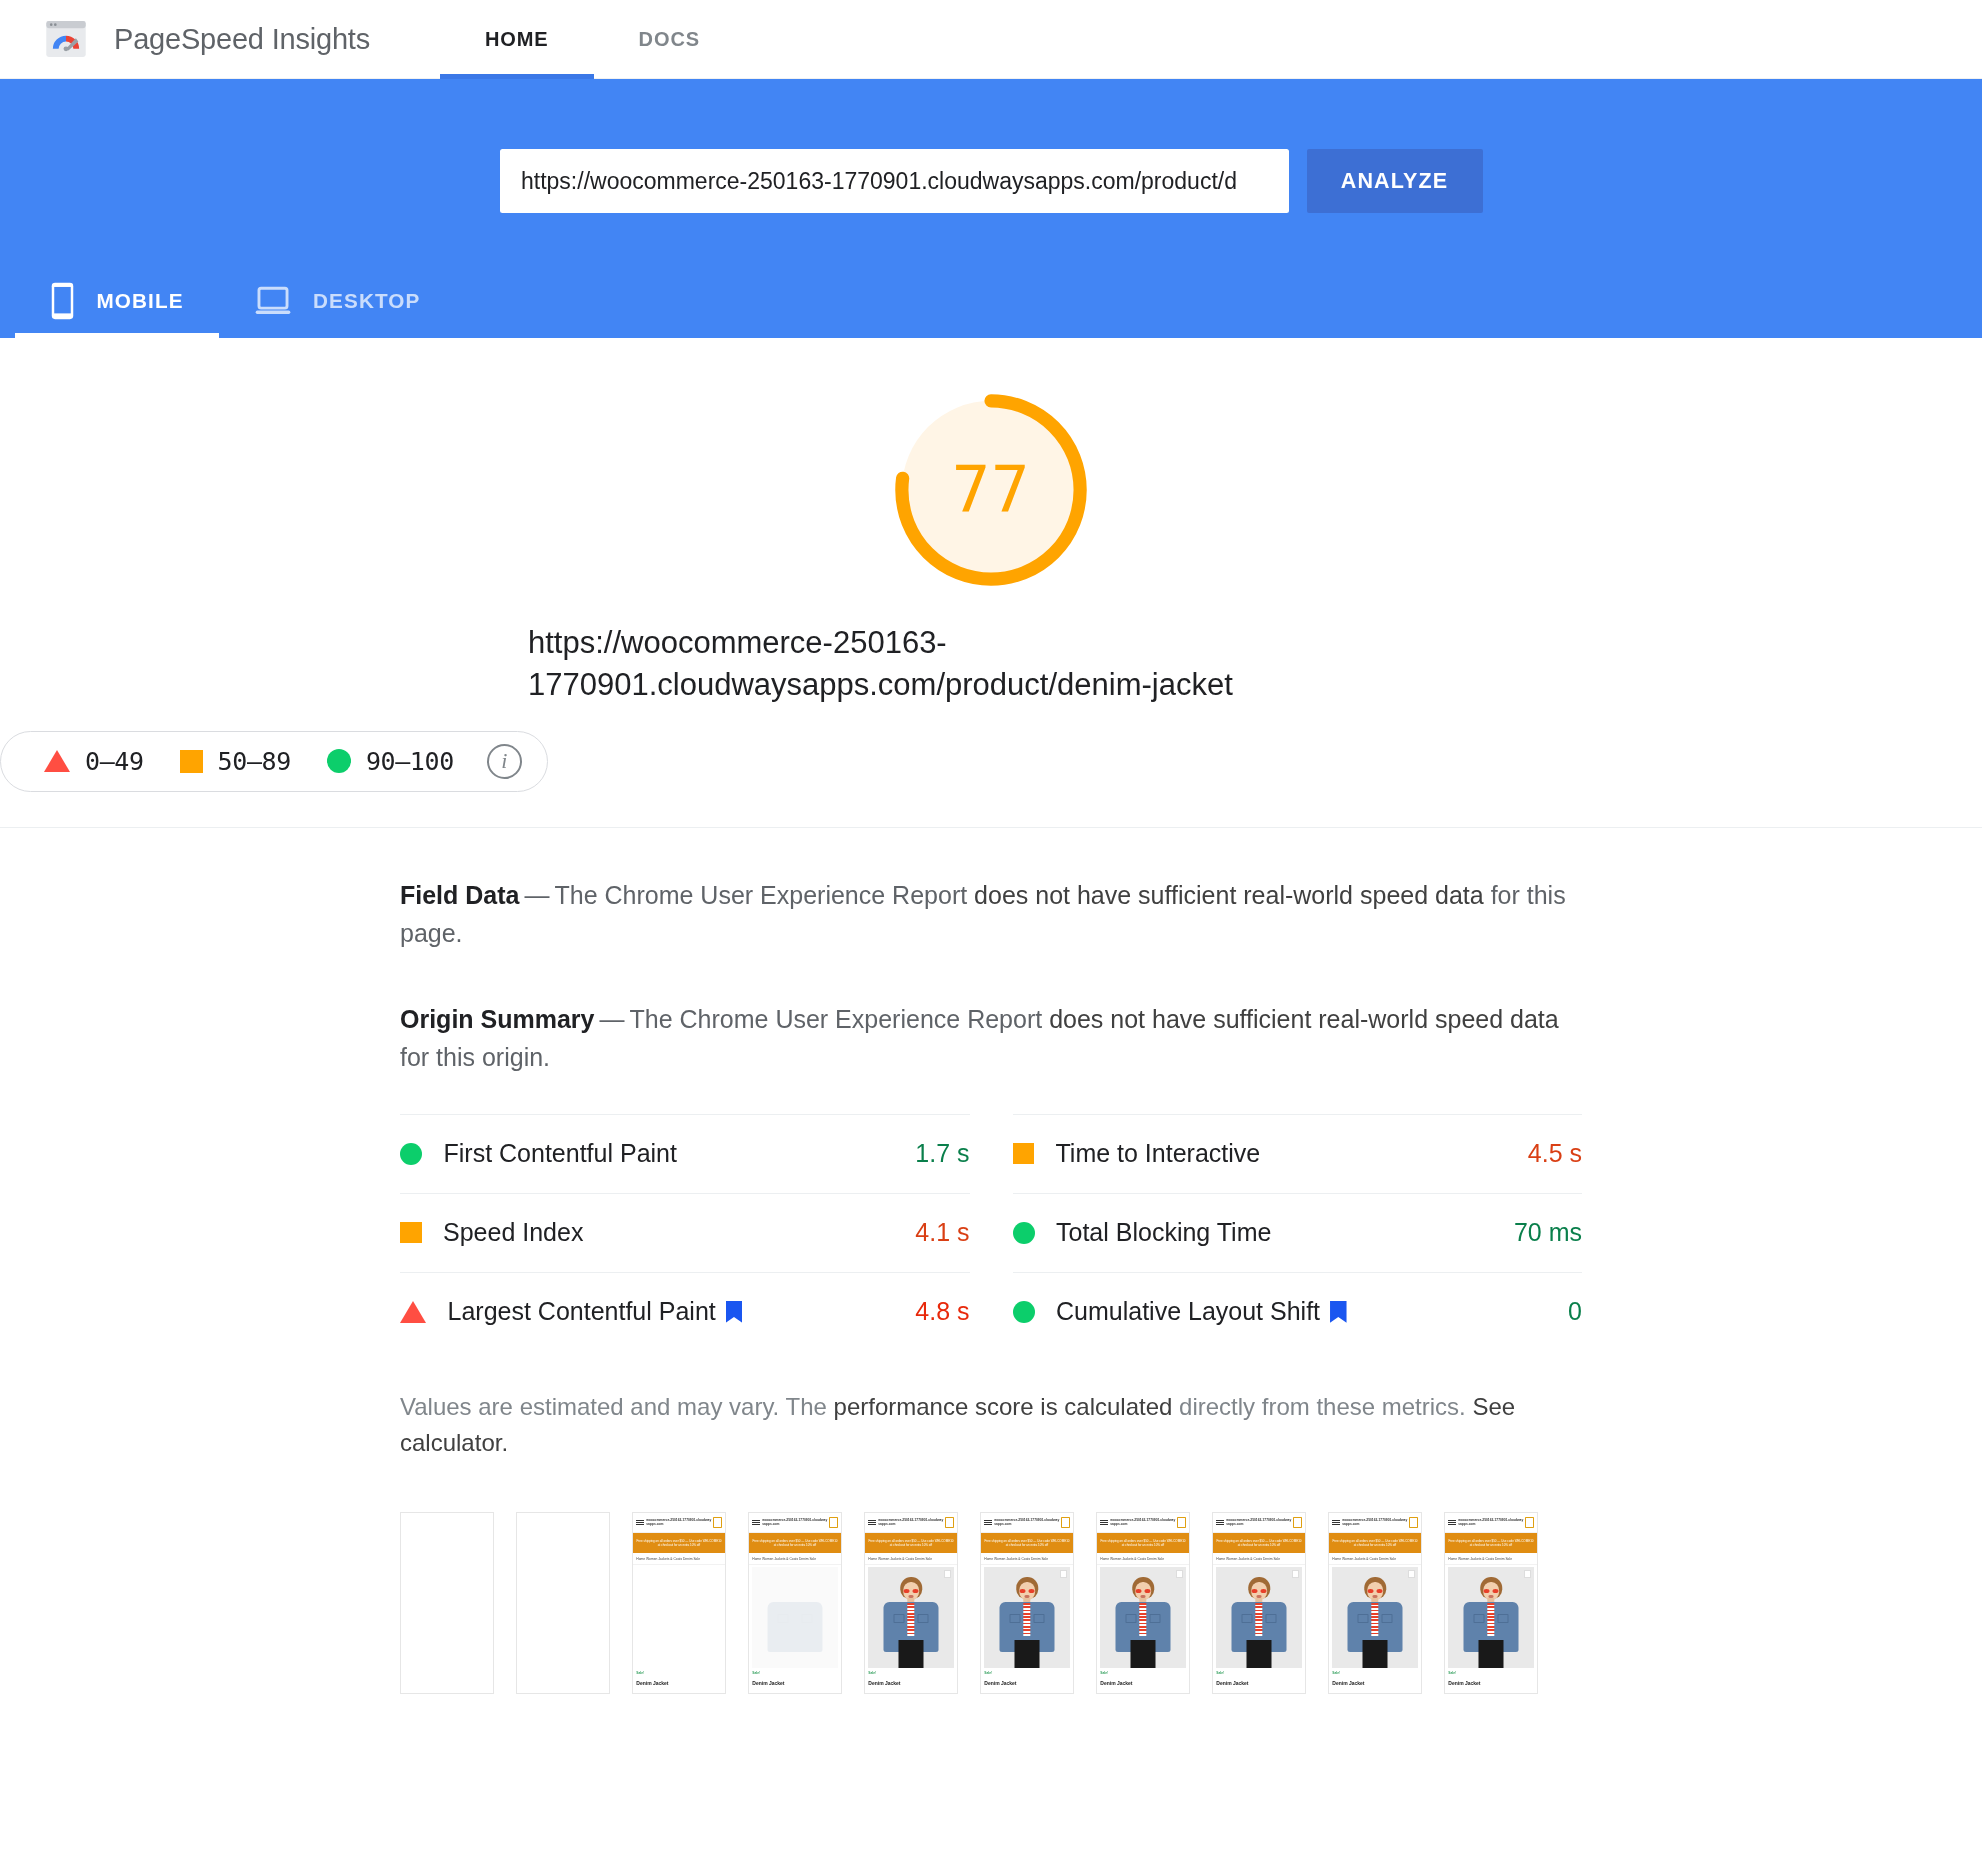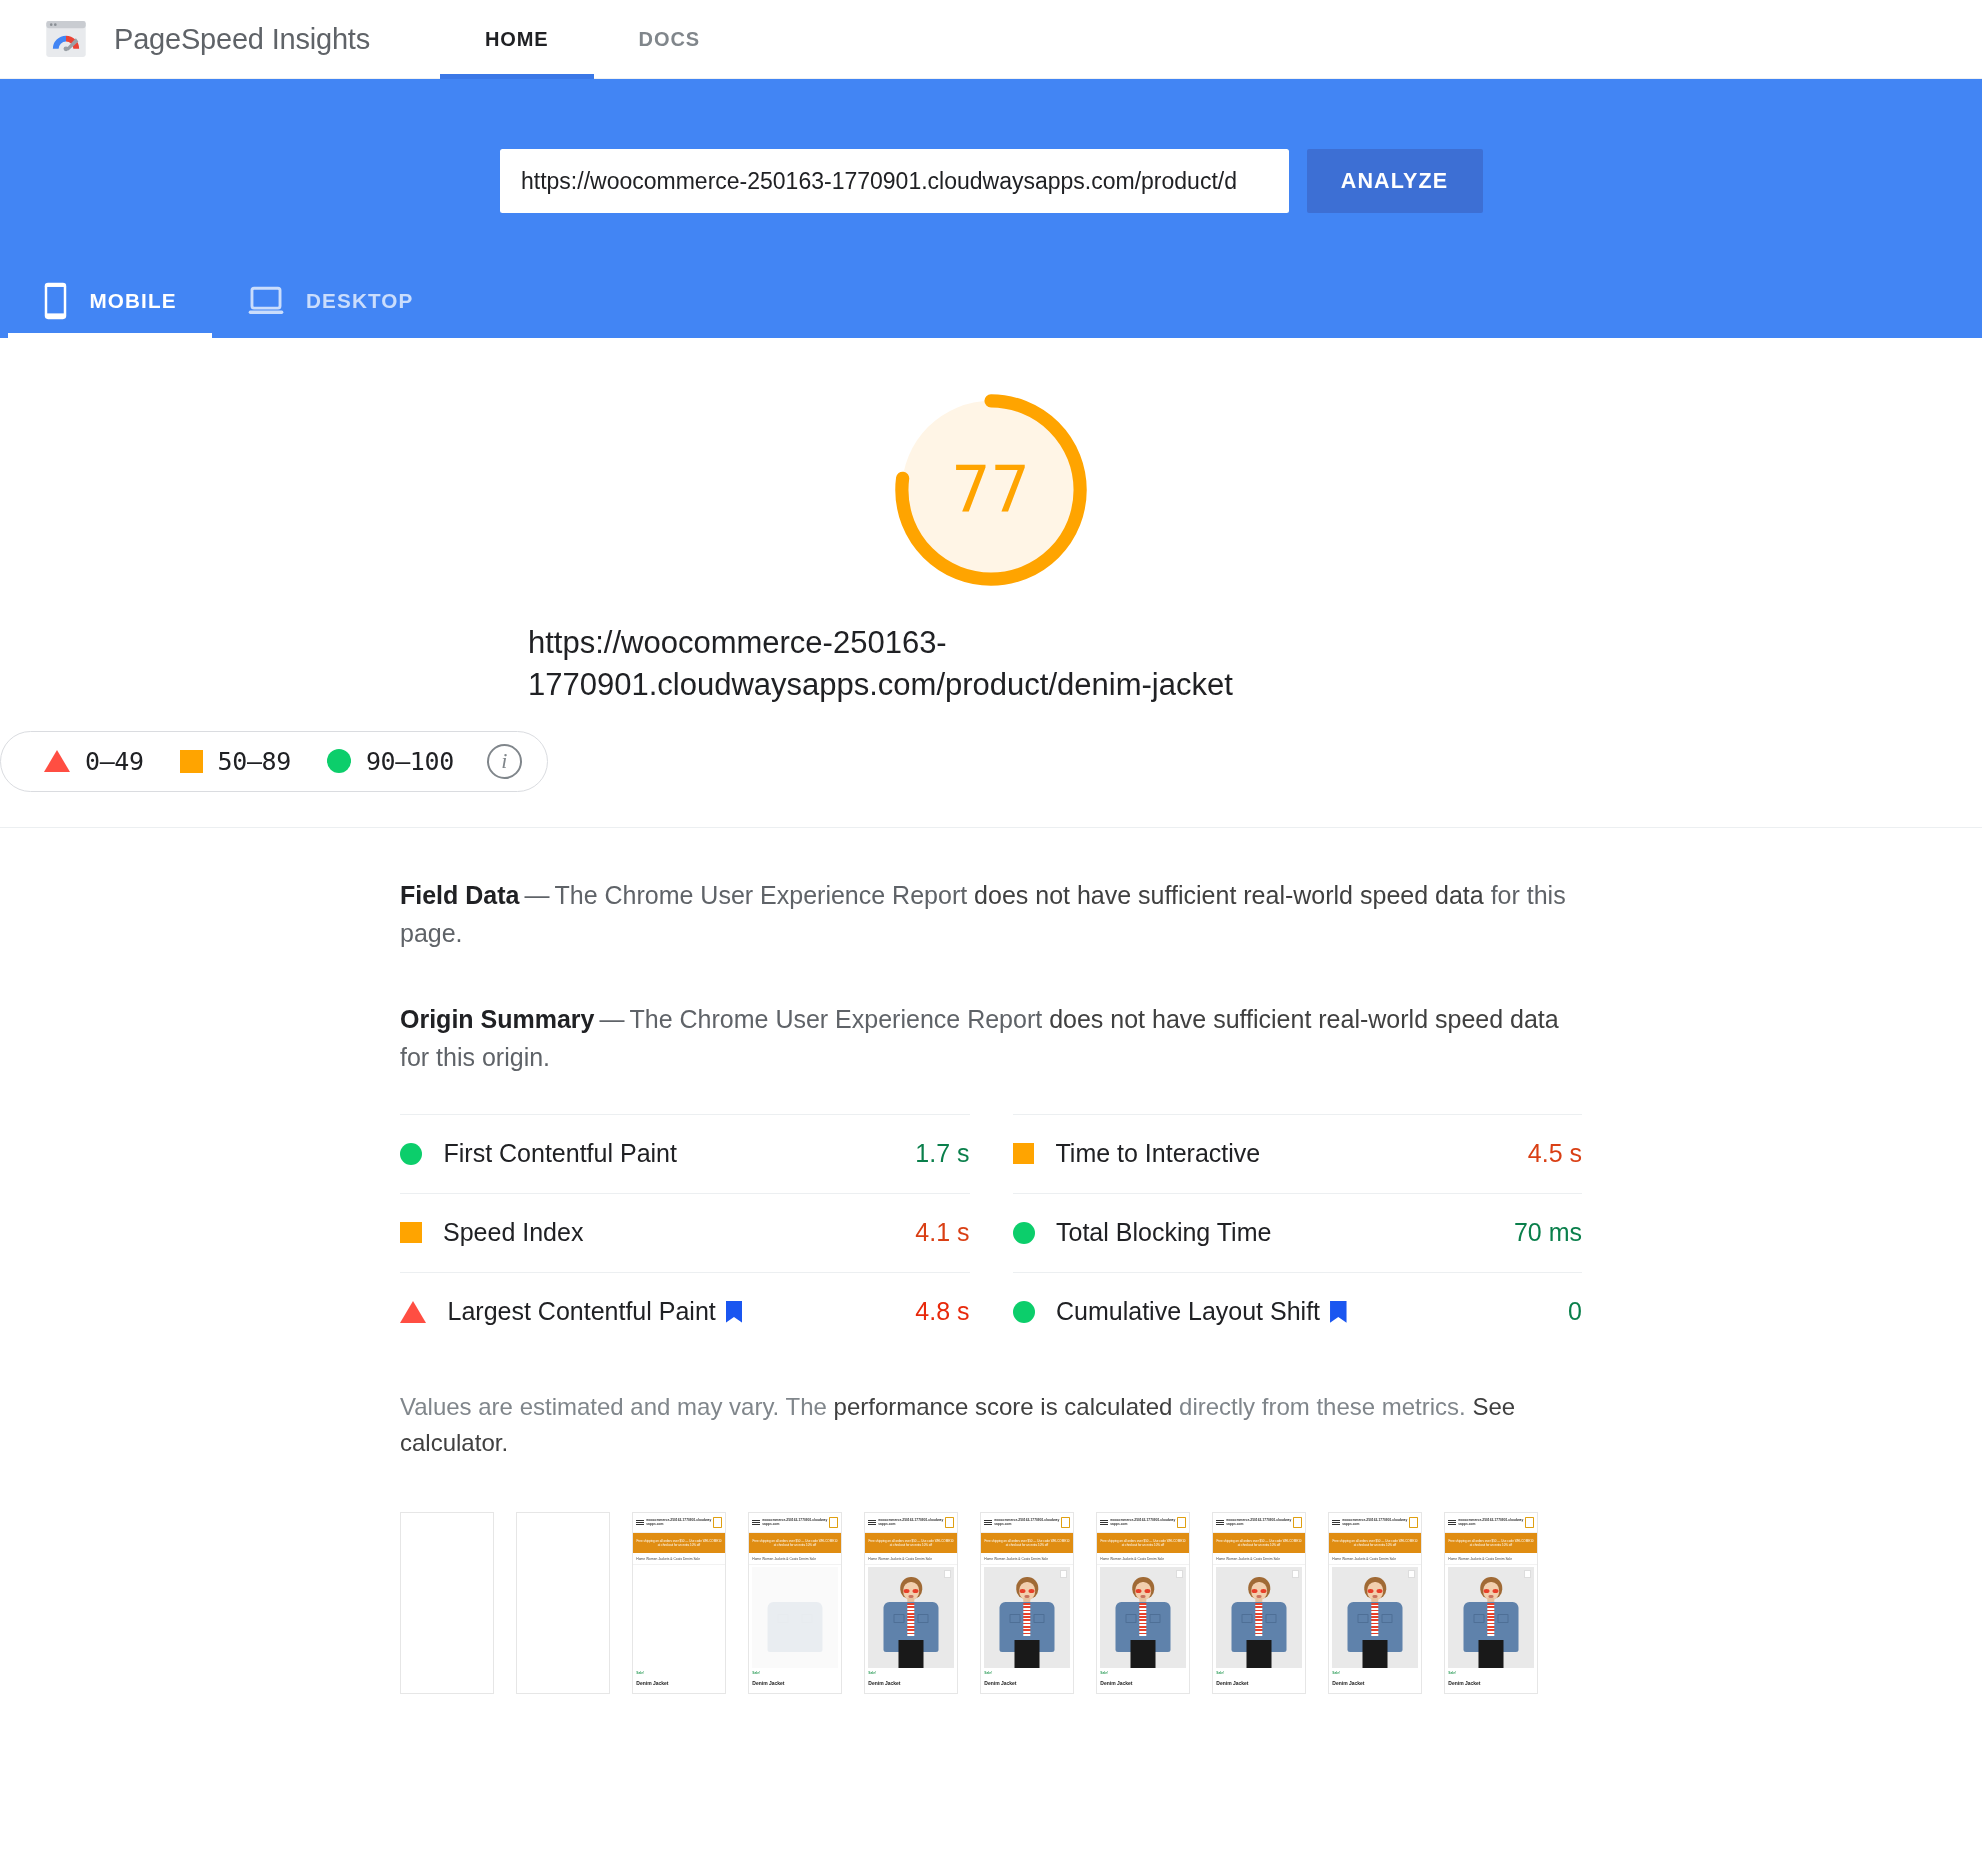--- a/index.html
+++ b/index.html
@@ -104,21 +104,21 @@
     font-size: 21.5px;
     font-weight: 600;
     letter-spacing: 1.1px;
     font-family: "Liberation Sans", sans-serif;
     cursor: pointer;
     text-align: center;
   }
   .device-tabs {
     display: flex;
     position: absolute;
-    left: 8px; bottom: 0;
+    left: 15px; bottom: 0;
   }
   .device-tab {
     display: flex;
     align-items: center;
     height: 74px;
     padding: 0 35px;
     cursor: pointer;
     position: relative;
     color: rgba(255,255,255,0.72);
   }

